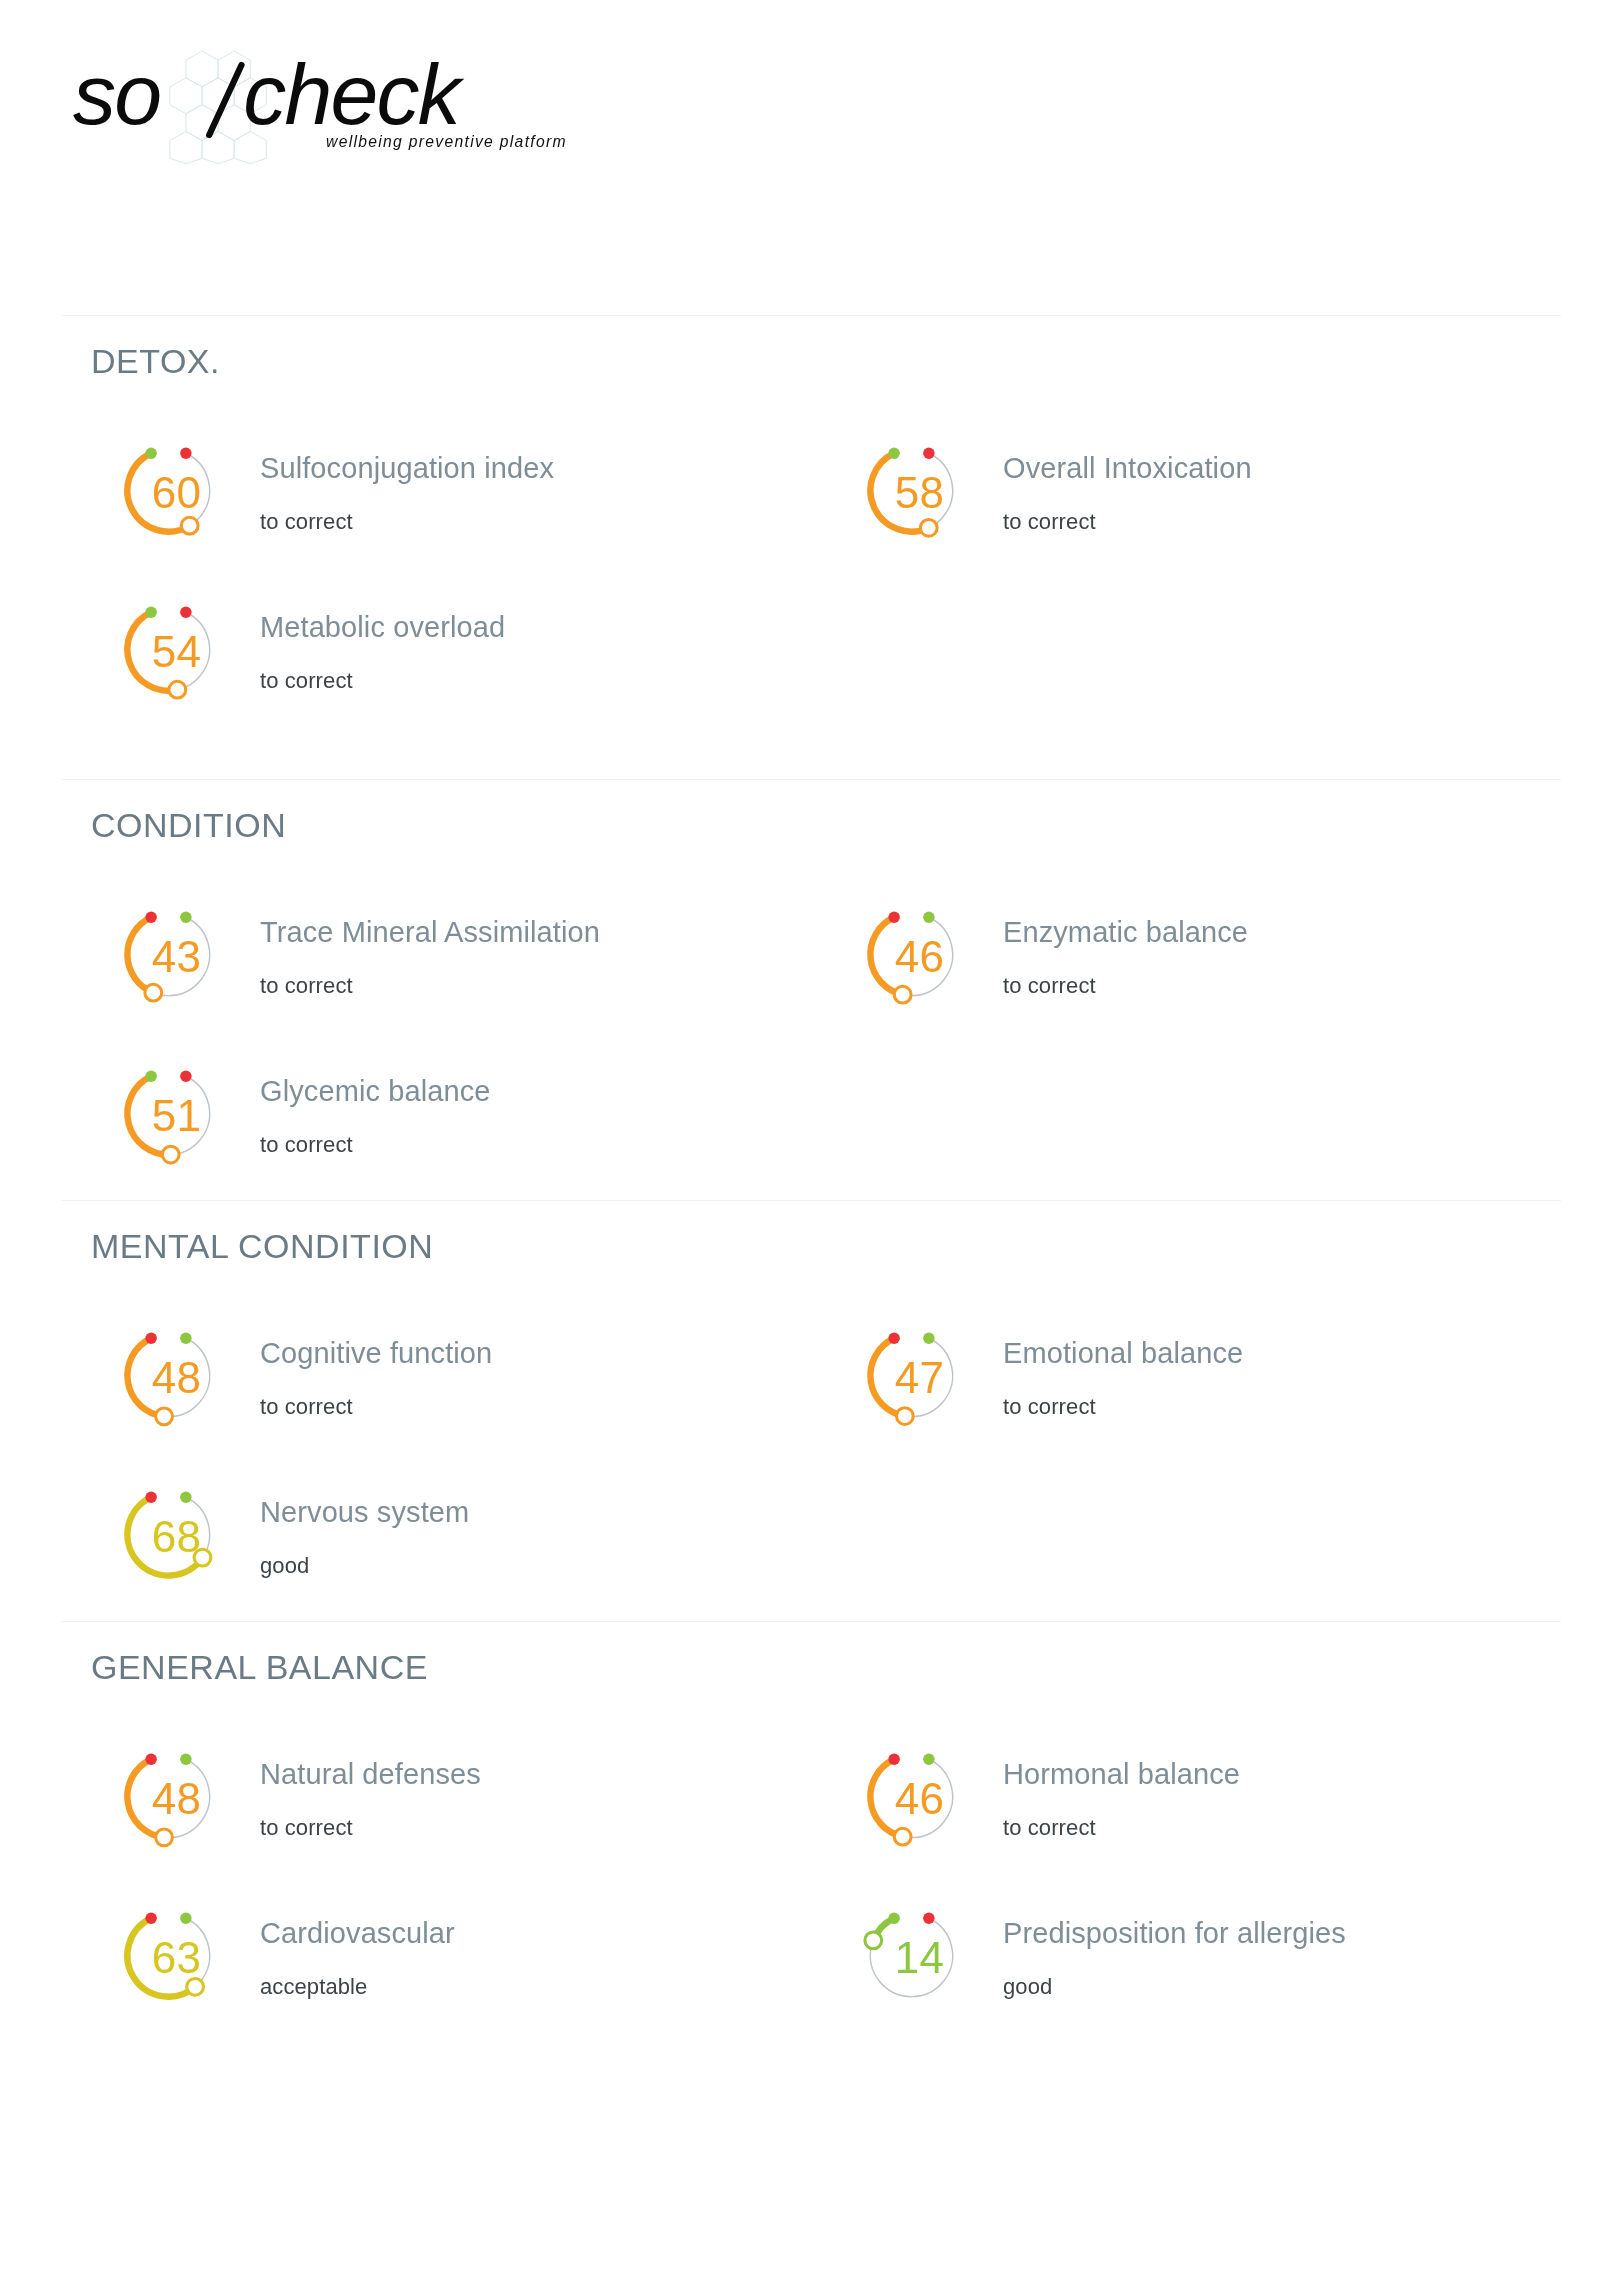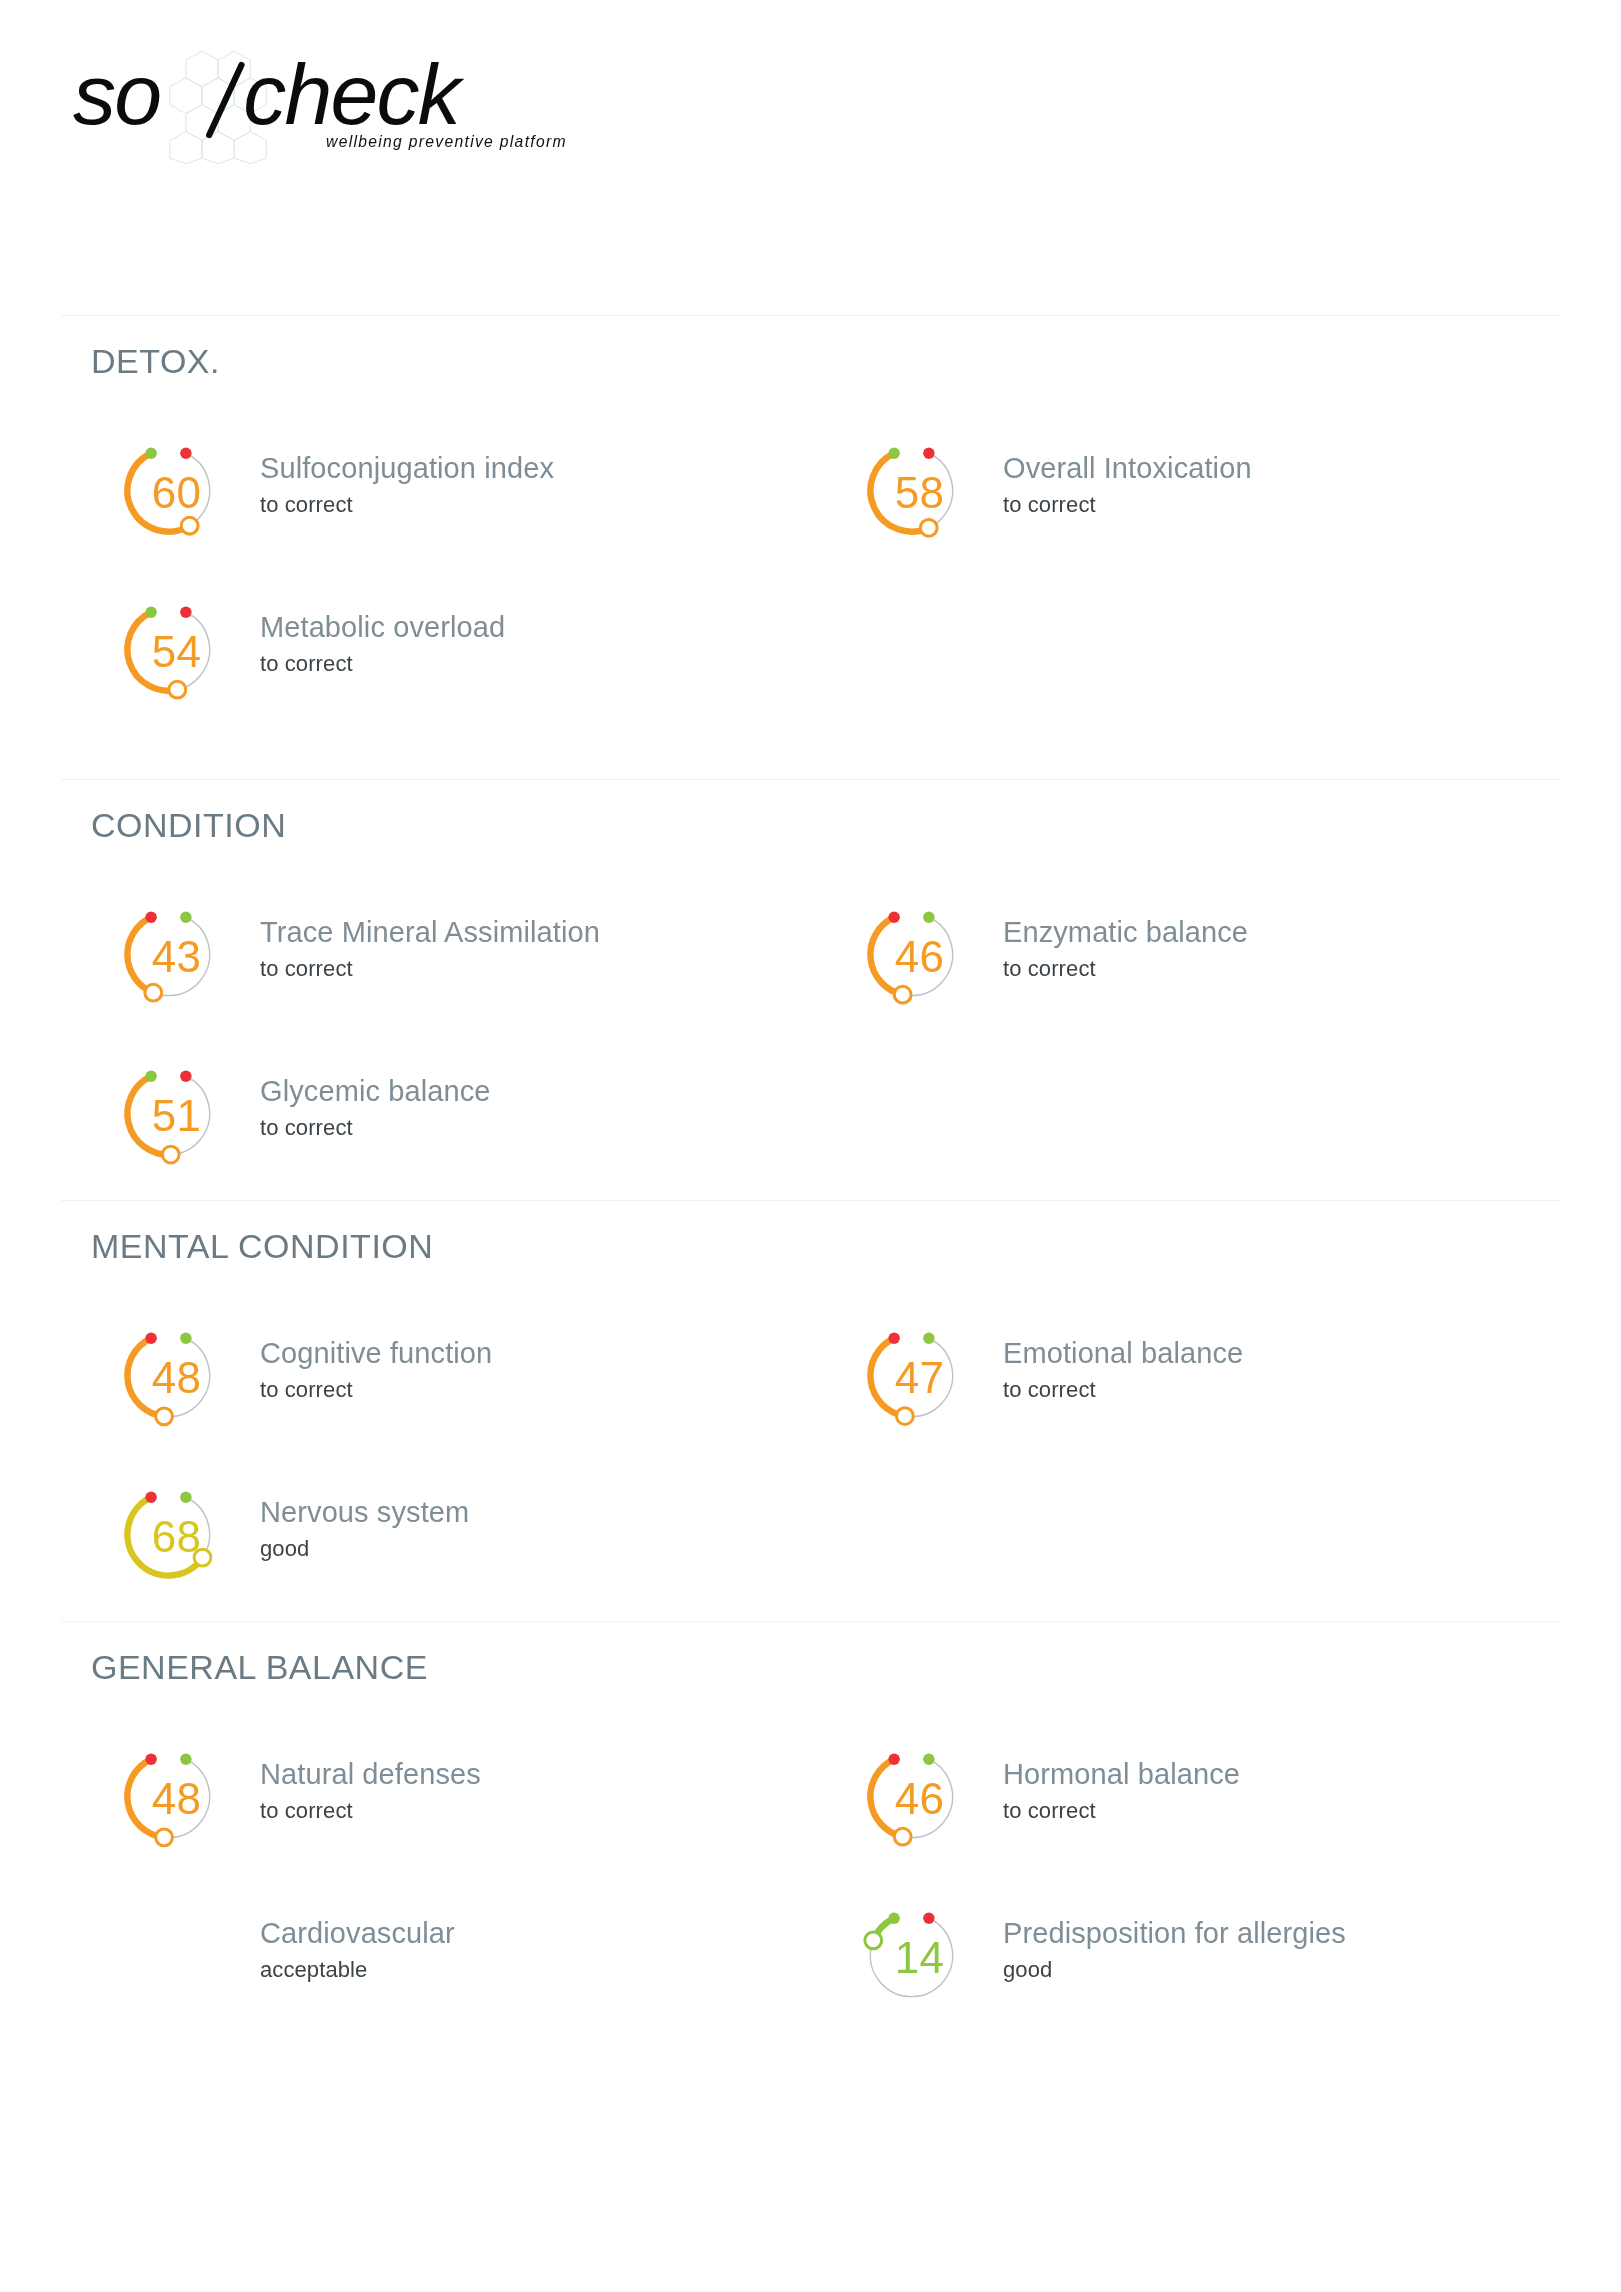--- a/index.html
+++ b/index.html
@@ -46,21 +46,21 @@
   }
   .gauge-value span{transform:translate(8px,1.8px);display:block;}
 
   .m-text{position:absolute;left:163px;top:30px;width:528px;}
   .m-label{
     font-size:29px;color:#7E8D96;letter-spacing:0.1px;
     line-height:1.34;white-space:nowrap;
   }
   .m-status{
     font-size:22px;color:#3C4348;letter-spacing:0.1px;
-    line-height:1.34;margin-top:2px;white-space:nowrap;
+    line-height:1.34;margin-top:19px;white-space:nowrap;
   }
 </style>
 </head>
 <body>
 
 <div class="page">
 
   <div class="logo-wrap">
     <svg class="logo-hex" viewBox="0 0 150 128">
       <g fill="none" stroke="#9fc4d6" stroke-width="1.1" opacity="0.75">
@@ -304,20 +304,33 @@
           <div class="gauge-value" style="color:#F59B23">
             <span>46</span>
           </div>
         </div>
         <div class="m-text">
           <div class="m-label">Hormonal balance</div>
           <div class="m-status">to correct</div>
         </div>
       </div>
       <div class="metric" style="left:97px;top:263px">
+        <div class="gauge">
+
+  <svg width="143" height="143" viewBox="0 0 160 160">
+    <path d="M 60.56 38.31 A 46 46 0 1 0 99.44 38.31" fill="none" stroke="#BDC3C7" stroke-width="1.6" stroke-linecap="round"></path>
+    <path d="M 60.56 38.31 A 46 46 0 1 0 109.75 115.08" fill="none" stroke="#D8C520" stroke-width="7.2" stroke-linecap="round"></path>
+    <circle cx="60.56" cy="38.31" r="6.4" fill="#ED3237"></circle>
+    <circle cx="99.44" cy="38.31" r="6.4" fill="#8DC63F"></circle>
+    <circle cx="109.75" cy="115.08" r="9.4" fill="#ffffff" stroke="#D8C520" stroke-width="3.4"></circle>
+  </svg>
+          <div class="gauge-value" style="color:#D8C520">
+            <span>63</span>
+          </div>
+        </div>
         <div class="m-text">
           <div class="m-label">Cardiovascular</div>
           <div class="m-status">acceptable</div>
         </div>
       </div>
       <div class="metric" style="left:840px;top:263px">
         <div class="gauge">
 
   <svg width="143" height="143" viewBox="0 0 160 160">
     <path d="M 60.56 38.31 A 46 46 0 1 0 99.44 38.31" fill="none" stroke="#BDC3C7" stroke-width="1.6" stroke-linecap="round"></path>

